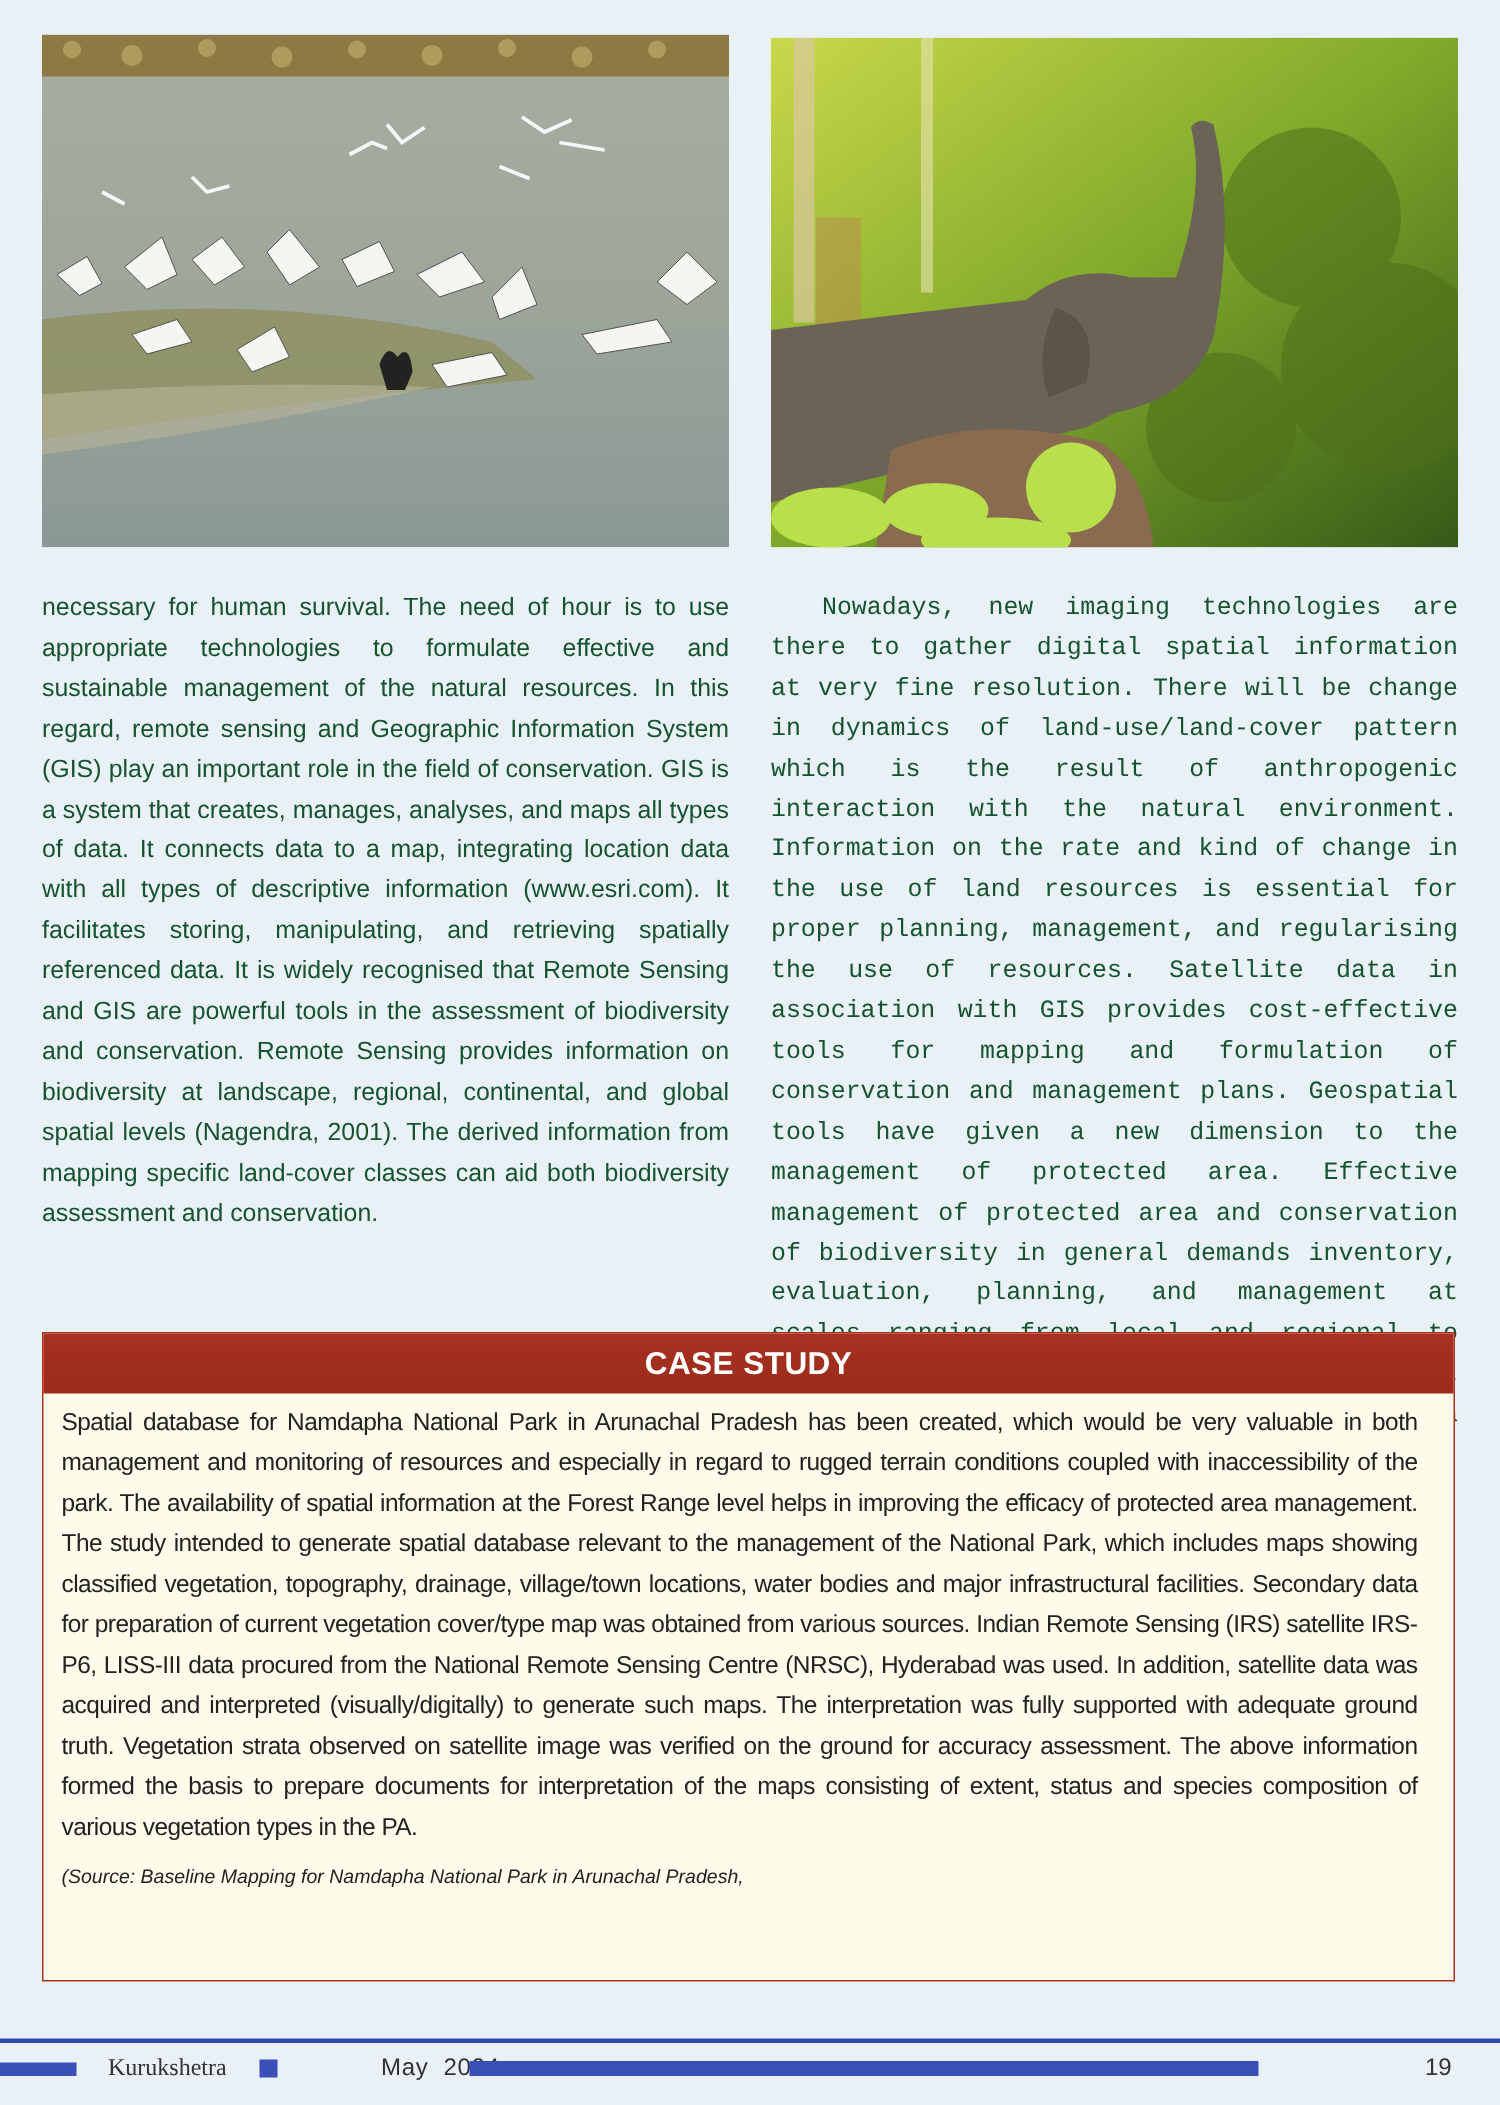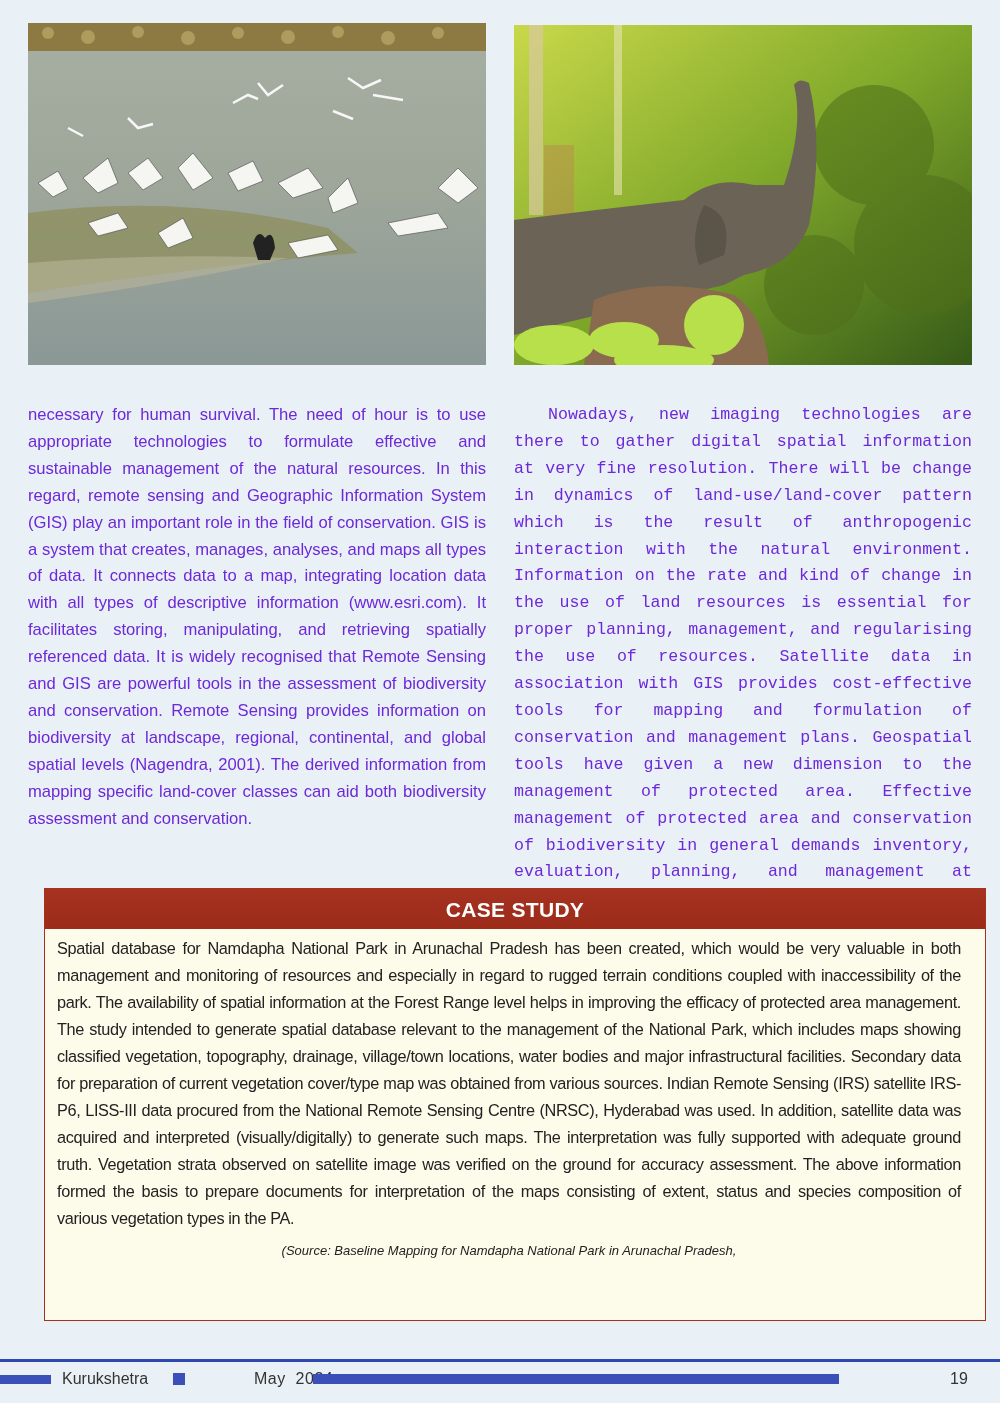--- a/index.html
+++ b/index.html
@@ -8,64 +8,64 @@
     background: #e9f1f7;
     font-family: "Liberation Sans", sans-serif;
     color: #1f1f1f;
   }
   .photo { position: absolute; overflow: hidden; }
   #photo-birds { left: 28px; top: 23px; width: 458px; height: 342px; }
   #photo-elephant { left: 514px; top: 25px; width: 458px; height: 340px; }
   .photo svg { width: 100%; height: 100%; display: block; }
 
   .col {
-    position: absolute; top: 402px;
+    position: absolute; top: 392px;
     font-size: 16.6px; line-height: 26.9px;
-    text-align: justify; color: #6d28d9;
+    text-align: justify; color: #14532d;
   }
   #col-left { left: 28px; width: 458px; }
   #col-right { left: 514px; width: 458px; }
   .col p { margin: 0; }
   #col-right p { text-indent: 34px; font-family: Liberation Mono, monospace; }
 
   #case-study {
-    position: absolute; left: 44px; top: 888px; width: 942px; height: 433px;
+    position: absolute; left: 28px; top: 888px; width: 942px; height: 433px;
     border: 1.5px solid #a8301f;
     background: #fdfbe9;
     box-sizing: border-box;
   }
   #case-header {
     height: 40px; background: linear-gradient(#a63220, #9c2b1a);
     color: #fff; text-align: center;
     font-size: 21px; font-weight: bold; line-height: 42px;
     letter-spacing: 0.3px;
   }
   #case-body {
     padding: 6px 24px 0 12px;
     font-size: 16.3px; line-height: 27px; text-align: justify;
     color: #222;
     font-family: "Liberation Sans Narrow", "Liberation Sans", sans-serif;
   }
   #case-body p { margin: 0; letter-spacing: -0.35px; }
   #case-source {
-    text-align: center; font-style: italic; font-size: 13px; line-height: 21px;
+    text-align: left; font-style: italic; font-size: 13px; line-height: 21px;
     margin-top: 8px; color: #222; padding-right: 0px;
   }
 
   #footer-line {
     position: absolute; left: 0; top: 1359px; width: 1000px; height: 3px;
     background: #2f48b0;
   }
   #footer {
     position: absolute; left: 0; top: 1367px; width: 1000px; height: 24px;
     font-size: 16px; line-height: 24px; color: #333;
   }
   .bar { position: absolute; background: #3a4fb8; }
   #bar-left { left: 0; top: 8px; width: 51px; height: 9px; }
-  #footer-mag { position: absolute; left: 62px; top: 0; }
+  #footer-mag { position: absolute; left: 72px; top: 0; font-family: Liberation Serif, serif; }
   #footer-sq { position: absolute; left: 173px; top: 6px; width: 12px; height: 12px; background: #3a4fb8; }
   #footer-date { position: absolute; left: 206px; top: 0; letter-spacing: 0.5px; margin-left: 48px; }
   #bar-mid { left: 313px; top: 7px; width: 526px; height: 10px; }
   #footer-page { position: absolute; left: 950px; top: 0; }
 </style>
 </head>
 <body>
 
 <div class="photo" id="photo-birds">
   <svg viewBox="0 0 458 342" preserveAspectRatio="none">

